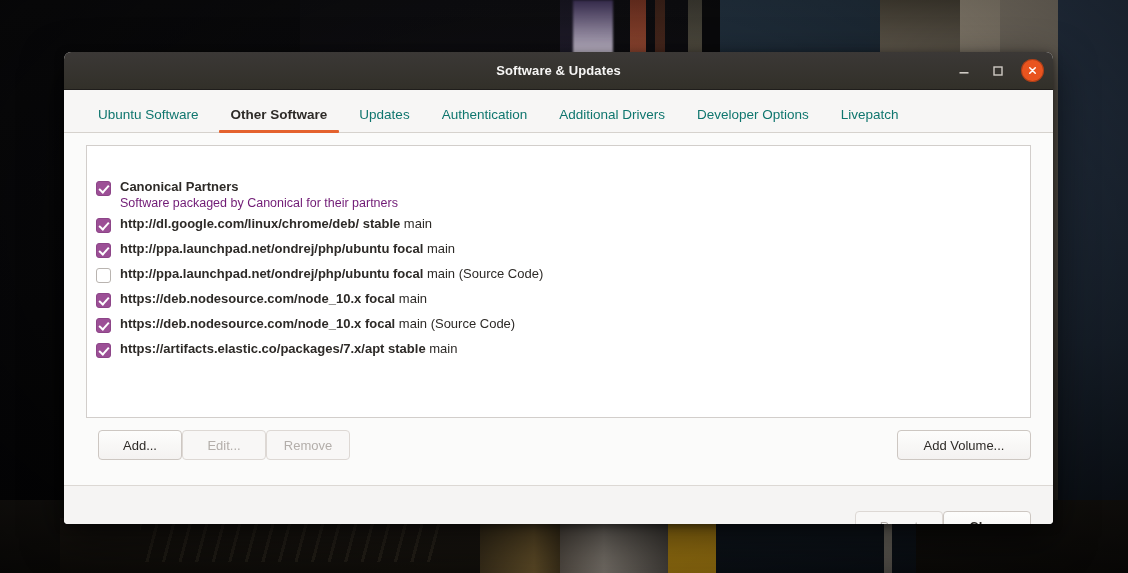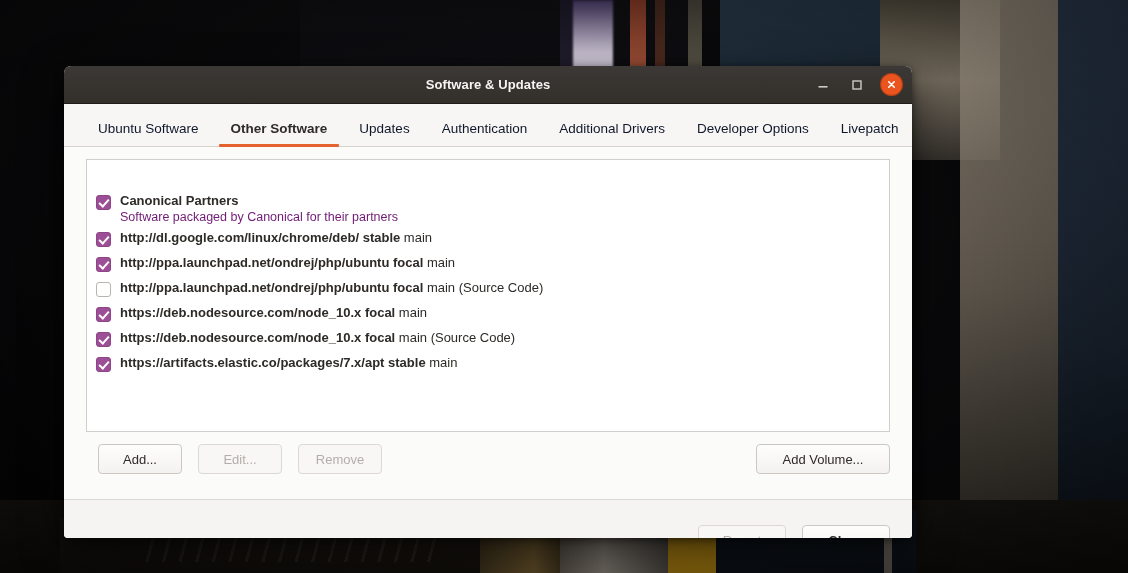--- a/index.html
+++ b/index.html
@@ -100,22 +100,22 @@
   }
   .bg-streak {
     left: 140px; top: 520px; width: 300px; height: 42px;
     background: repeating-linear-gradient(105deg, rgba(90,80,62,0.32) 0 3px, rgba(0,0,0,0) 3px 16px);
   }
 
   
   #dialog {
     position: absolute;
     left: 64px;
-    top: 66px;
-    width: 848px;
+    top: 52px;
+    width: 989px;
     height: 472px;
     border-radius: 7px 7px 4px 4px;
     box-shadow: 0 14px 40px rgba(0,0,0,0.62), 0 2px 8px rgba(0,0,0,0.5);
     overflow: hidden;
     background: #f5f4f3;
   }
 
   
   #titlebar {
     position: relative;
@@ -166,21 +166,21 @@
     height: 42px;
     padding: 0 18px;
     background: #f7f6f5;
     border-bottom: 1px solid #d6d2cd;
     gap: 0;
   }
   .tab {
     position: relative;
     padding: 0 16px 11px 16px;
     font-size: 13.5px;
-    color: #0f172a;
+    color: #0f766e;
     cursor: default;
     white-space: nowrap;
     line-height: 1;
   }
   .tab.active {
     color: #2e2b28;
     font-weight: bold;
   }
   .tab.active::after {
     content: "";
@@ -267,21 +267,21 @@
     padding: 0 14px;
     height: 30px;
     min-width: 84px;
     display: inline-flex;
     align-items: center;
     justify-content: center;
     cursor: default;
     box-sizing: border-box;
   }
   .btn.disabled { color: #b3aeaa; background: #f8f7f6; border-color: #ddd8d4; }
-  .btn + .btn { margin-left: 16px; }
+  .btn + .btn { margin-left: 0; }
   #btn-add-volume { margin-left: auto; min-width: 134px; }
 
   
   #footer {
     border-top: 1px solid #dcd8d4;
     height: 82px;
     box-sizing: border-box;
     padding: 0 22px;
     display: flex;
     align-items: center;

